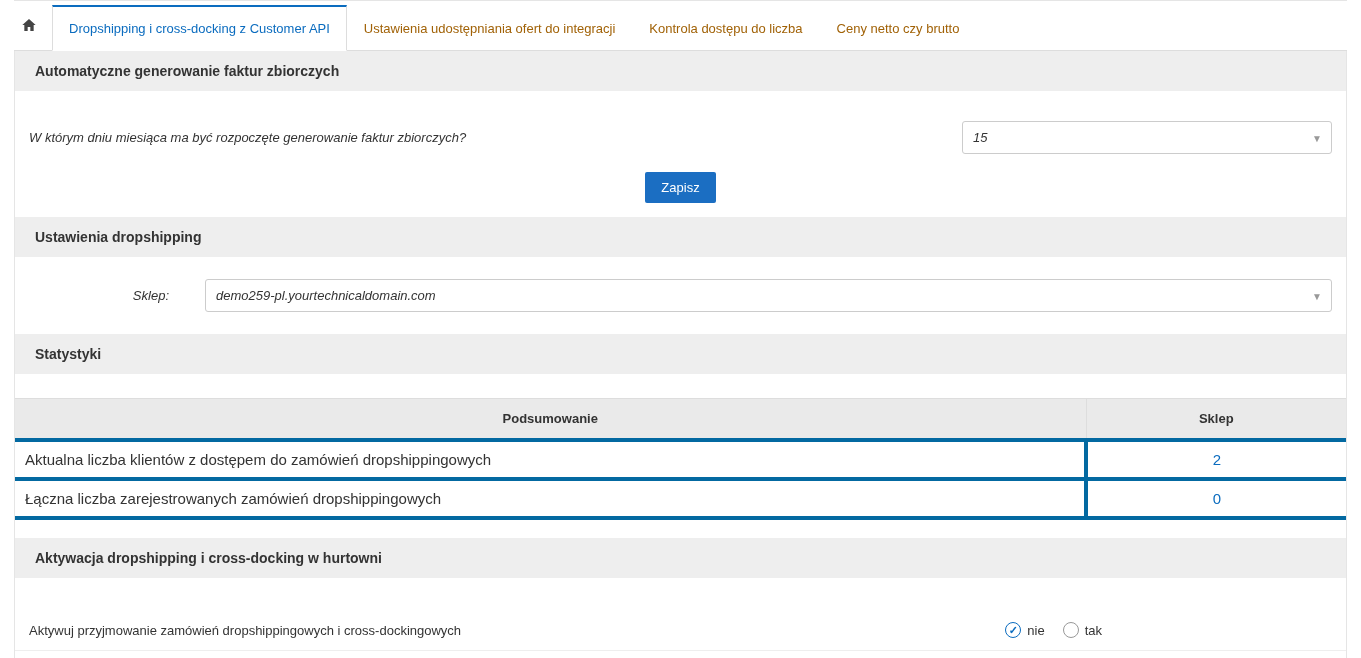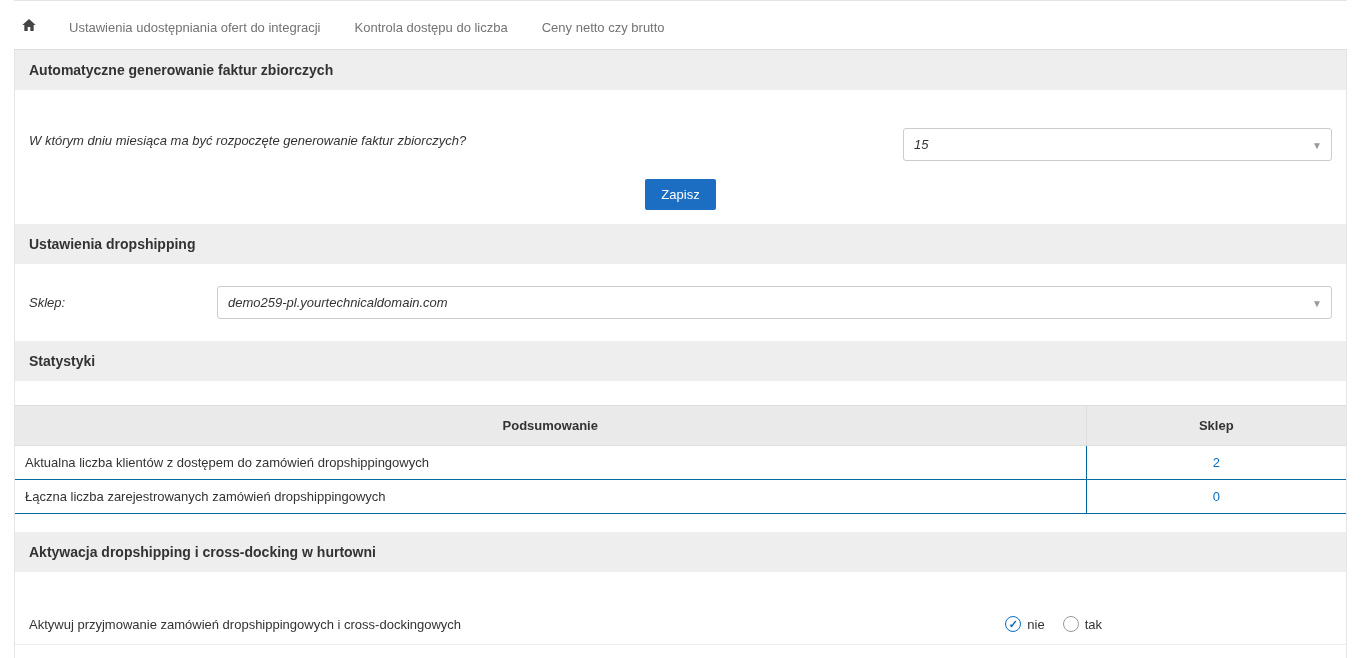--- a/index.html
+++ b/index.html
@@ -1,40 +1,40 @@
 <!DOCTYPE html>
 <html><head>
   <meta charset="utf-8">
   <style>
     * { box-sizing: border-box; margin: 0; padding: 0; }
     body { font-family: Arial, Helvetica, sans-serif; font-size: 13px; color: #333; background: #fff; }
     .container { width: 1361px; margin: 0 auto; padding: 0 14px; }
     .topline { border-top: 1px solid #e5e5e5; }
     .tabs { display: flex; align-items: center; border-bottom: 1px solid #ddd; margin-top: 4px; }
     .home-icon { padding: 10px 14px 10px 6px; color: #444; font-size: 18px; cursor: pointer; }
-    .tab { padding: 14px 16px; font-size: 13px; color: #737373; cursor: pointer; border: 1px solid transparent; border-bottom: none; position: relative; }
+    .tab { padding: 14px 16px; font-size: 13px; color: #a16207; cursor: pointer; border: 1px solid transparent; border-bottom: none; position: relative; }
     .tab.active { color: #0b6cbf; border: 1px solid #ddd; border-top: 2px solid #0b6cbf; border-bottom: 1px solid #fff; margin-bottom: -1px; background: #fff; }
     .panel { border: 1px solid #e5e5e5; border-top: none; }
-    .section-header { background: #eee; padding: 12px 14px; font-weight: bold; font-size: 14px; color: #333; }
+    .section-header { background: #eee; padding: 12px 20px; font-weight: bold; font-size: 14px; color: #333; }
     .section-body { padding: 30px 14px 18px 14px; font-style: italic; }
     .row { display: flex; align-items: center; }
     .label { flex: 1; font-size: 13px; color: #333; }
-    .select-wrap { width: 429px; position: relative; margin-top: 8px; }
-    .select-wide { flex: 1; position: relative; margin-left: 48px; }
+    .select-wrap { width: 370px; position: relative; }
+    .select-wide { flex: 1; position: relative; margin-left: 36px; }
     .select { width: 100%; border: 1px solid #ccc; border-radius: 3px; padding: 8px 28px 8px 10px; font-size: 13px; background: #fff; cursor: pointer; position: relative; }
     .select-caret { position: absolute; right: 10px; top: 50%; transform: translateY(-50%); color: #999; pointer-events: none; font-size: 10px; }
     .btn-row { text-align: center; padding: 0 0 14px 0; }
     .btn { background: #1b6ec2; color: #fff; border: none; padding: 8px 16px; font-size: 13px; cursor: pointer; border-radius: 2px; }
-    .sklep-label { width: 140px; font-size: 13px; color: #333; padding-left: 0; }
+    .sklep-label { width: 140px; font-size: 13px; color: #333; padding-left: 0; text-align: right; }
     .stats-section { padding: 24px 0 18px 0; }
     table.stats { width: 100%; border-collapse: collapse; margin: 0; }
     table.stats th { background: #eaeaea; padding: 12px 26px; font-weight: bold; text-align: center; border: 1px solid #ddd; }
     table.stats th:first-child { border-left: none; }
     table.stats th:last-child { border-right: none; }
-    table.stats td { padding: 9px 10px; border: 1px solid #0369a1; font-size: 13px; }
+    table.stats td { padding: 9px 10px; border: 4px solid #0369a1; font-size: 15px; }
     table.stats td:first-child { border-left: none; text-align: left; }
     table.stats td:last-child { border-right: none; text-align: center; width: 260px; }
     .link-val { color: #0b6cbf; cursor: pointer; }
     .activation-row { display: flex; align-items: center; padding: 24px 14px 12px 14px; border-bottom: 1px solid #eee; margin-top: 20px; }
     .activation-label { flex: 1; font-size: 13px; }
     .radio-group { display: flex; align-items: center; gap: 18px; padding-right: 230px; }
     .radio-item { display: flex; align-items: center; gap: 6px; cursor: pointer; }
     .radio-circle { width: 16px; height: 16px; border: 1.5px solid #999; border-radius: 50%; display: flex; align-items: center; justify-content: center; background: #fff; }
     .radio-circle.checked { border-color: #0b6cbf; }
     .radio-check { color: #0b6cbf; font-size: 11px; font-weight: bold; }
@@ -46,20 +46,21 @@
 <body>
 
 <div class="container">
   <div class="topline"></div>
   <div class="tabs">
     <div class="home-icon">
       <svg width="18" height="16" viewBox="0 0 24 24" fill="#444">
           <path d="M12 3l10 9h-3v9h-5v-6h-4v6H5v-9H2z"></path>
         </svg>
     </div>
+    <div class="tab active">Dropshipping i cross-docking z Customer API</div>
     <div class="tab">Ustawienia udostępniania ofert do integracji</div>
     <div class="tab">Kontrola dostępu do liczba</div>
     <div class="tab">Ceny netto czy brutto</div>
   </div>
 
   <div class="panel">
 
     <div class="section-header">Automatyczne generowanie faktur zbiorczych</div>
     <div class="section-body">
       <div class="row">

